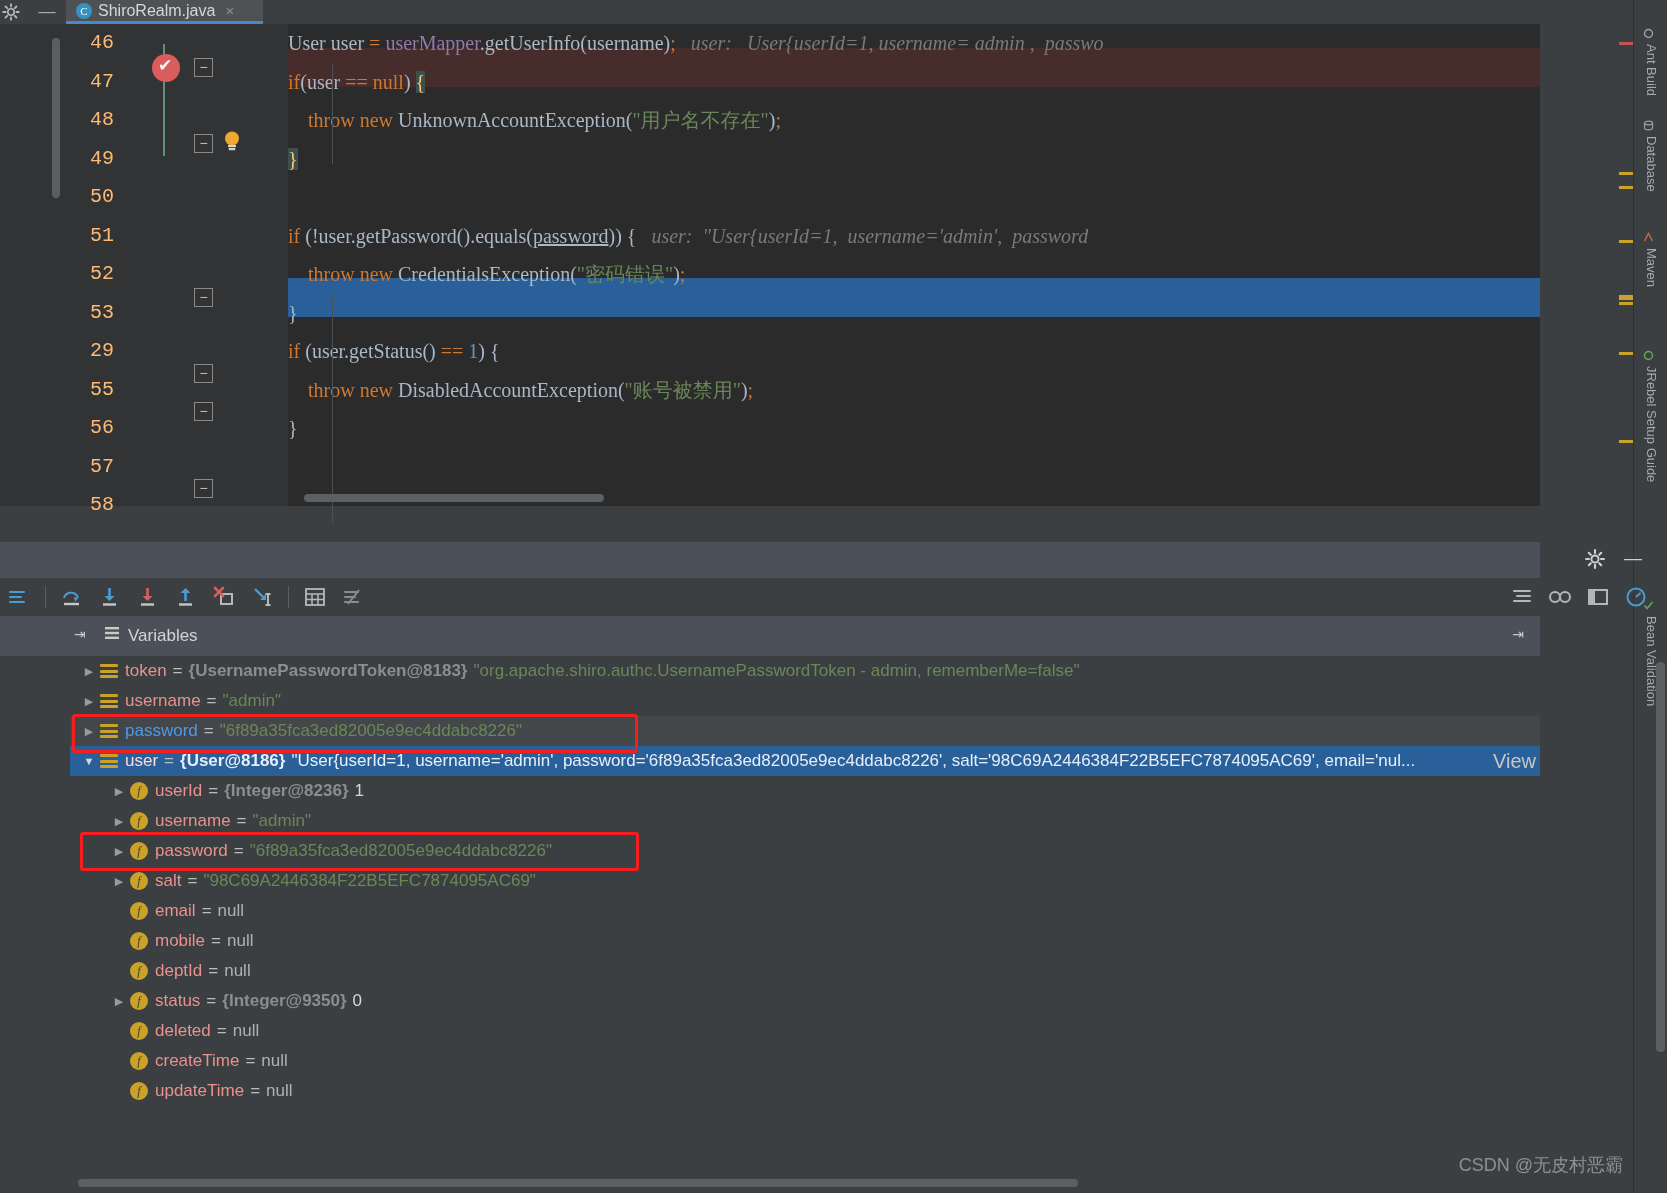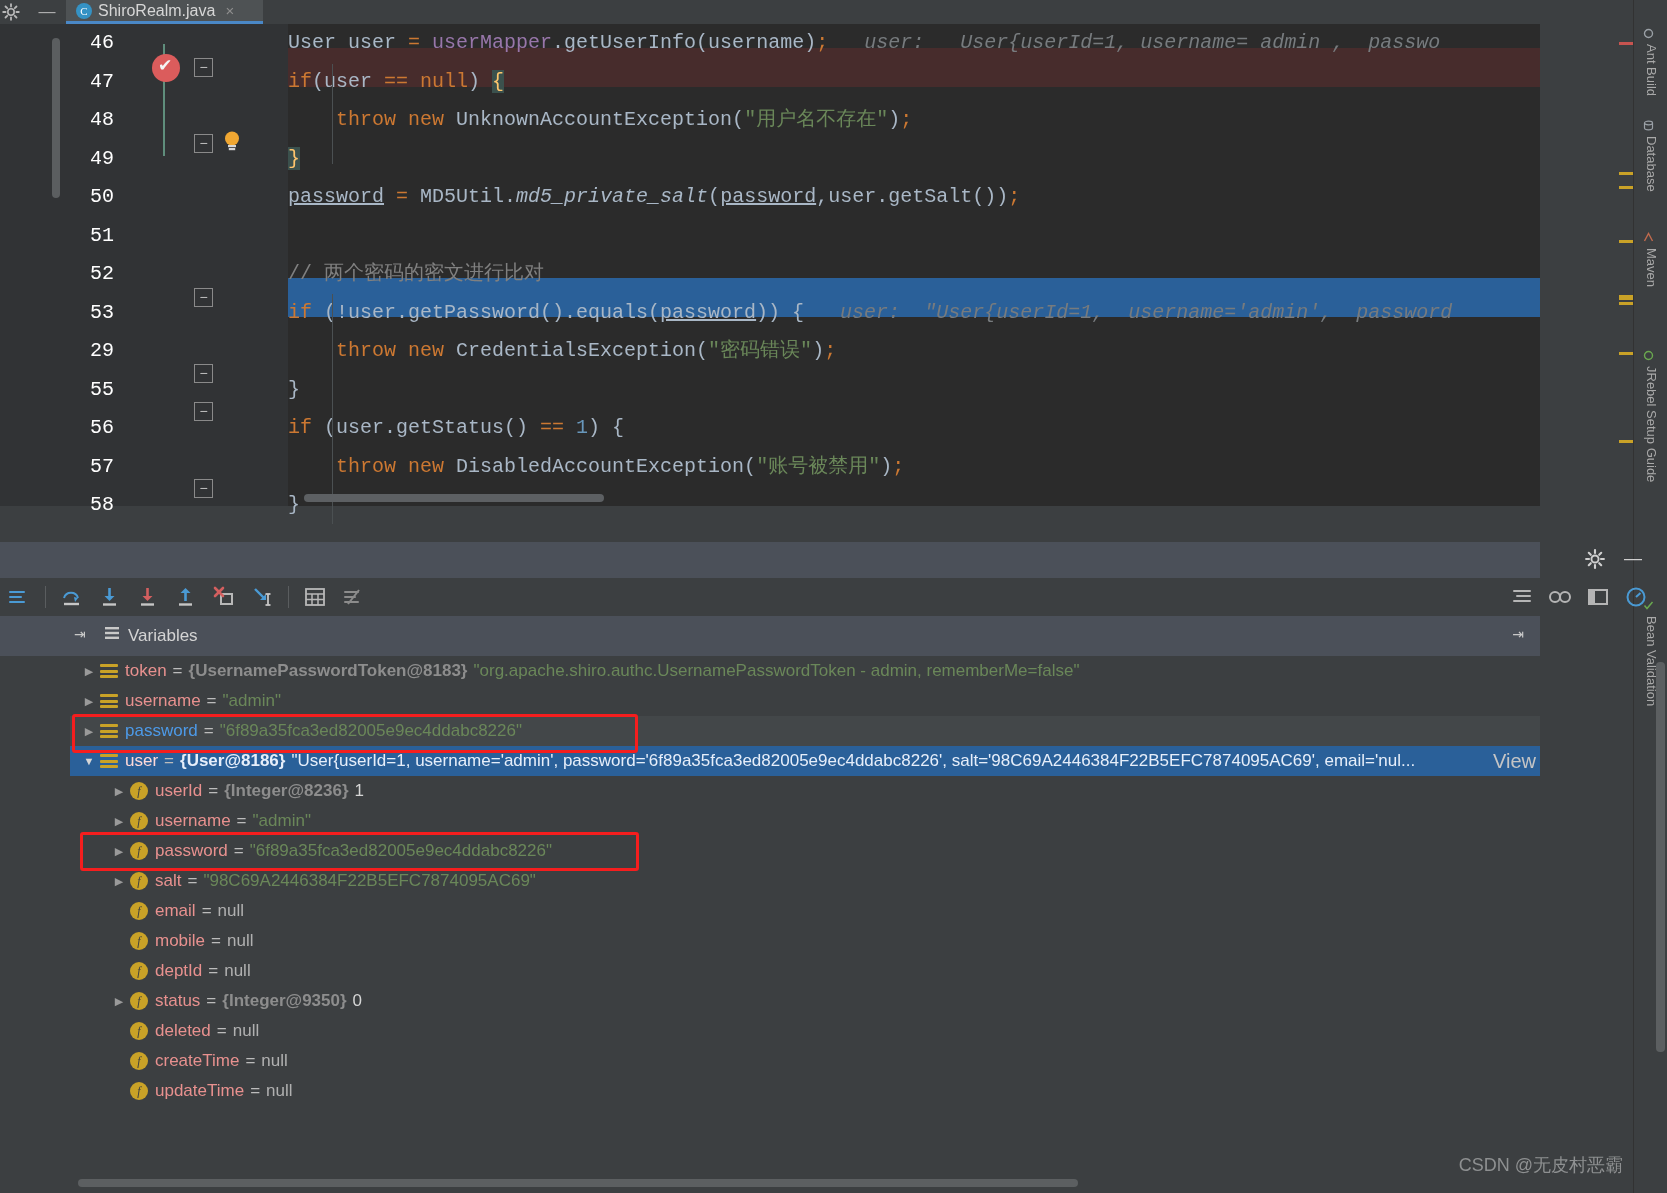--- a/index.html
+++ b/index.html
@@ -26,26 +26,26 @@
     display:flex;align-items:center;justify-content:center;font-family:"Liberation Serif",serif;}
   .tab .tname{color:#d6d6d6;font-size:16px;white-space:nowrap;}
   .tab .tclose{color:#8f8f8f;font-size:15px;margin-left:4px;}
 
   
   .editor{position:absolute;left:0;top:24px;width:1540px;height:482px;background:#2b2b2b;overflow:hidden;}
   .leftgutterbg{position:absolute;left:0;top:24px;width:66px;height:482px;background:#313335;}
   .scrollrail{position:absolute;left:52px;top:38px;width:8px;height:160px;background:#5b5e60;border-radius:4px;}
   .gutter{position:absolute;left:66px;top:24px;width:222px;height:482px;background:#313335;}
   .linenums{position:absolute;left:66px;top:24px;width:60px;}
-  .ln{height:38.5px;line-height:38.5px;text-align:right;padding-right:12px;color:#ffffff;
+  .ln{height:38.5px;line-height:38.5px;text-align:right;padding-right:12px;color:#fdba74;
       font-family:"Liberation Mono",monospace;font-size:20px;box-sizing:border-box;width:60px;}
   .codearea{position:absolute;left:288px;top:24px;width:1252px;height:482px;}
   .cl{
     height:38.5px;line-height:38.5px;white-space:pre;
-    font-family:Liberation Mono, monospace;font-size:20px;color:#a9b7c6;
+    font-family:Liberation Serif, serif;font-size:20px;color:#a9b7c6;
   }
   .kw{color:#cc7832;}
   .str{color:#6a8759;}
   .num{color:#6897bb;}
   .cmt{color:#808080;}
   .meth{color:#a9b7c6;}
   .fld{color:#9876aa;}
   .ul{text-decoration:underline;}
   .ital{font-style:italic;}
   .hint{color:#777b7e;font-style:italic;}
@@ -207,23 +207,21 @@
   </div>
 
   <div class="codearea">
     <div class="indentguide" style="left:44px;top:40px;height:100px;"></div>
     <div class="indentguide" style="left:44px;top:270px;height:230px;"></div>
 
     <div class="cl"><span class="meth">User</span> user <span class="kw">=</span> <span class="fld">userMapper</span>.getUserInfo(username)<span class="kw">;</span><span class="hint">   user:   User{userId=1, username= admin ,  passwo</span></div>
     <div class="cl"><span class="kw">if</span>(user <span class="kw">==</span> <span class="kw">null</span>) <span class="brace-hl">{</span></div>
     <div class="cl">    <span class="kw">throw</span> <span class="kw">new</span> UnknownAccountException(<span class="str">"用户名不存在"</span>)<span class="kw">;</span></div>
     <div class="cl"><span class="brace-hl">}</span></div>
-    <div class="cl"><span class="ul">password</span> <span class="kw">=</span> MD5Util.<span class="ital">md5_private_salt</span>(<span class="ul">password</span>,user.getSalt())<span class="kw">;</span></div>
     <div class="cl"> </div>
-    <div class="cl"><span class="cmt">// 两个密码的密文进行比对</span></div>
     <div class="cl"><span class="kw">if</span> (!user.getPassword().equals(<span class="ul">password</span>)) {<span class="hint">   user:  "User{userId=1,  username='admin',  password</span></div>
     <div class="cl">    <span class="kw">throw</span> <span class="kw">new</span> CredentialsException(<span class="str">"密码错误"</span>)<span class="kw">;</span></div>
     <div class="cl">}</div>
     <div class="cl"><span class="kw">if</span> (user.getStatus() <span class="kw">==</span> <span class="num">1</span>) {</div>
     <div class="cl">    <span class="kw">throw</span> <span class="kw">new</span> DisabledAccountException(<span class="str">"账号被禁用"</span>)<span class="kw">;</span></div>
     <div class="cl">}</div>
   </div>
 
   <div class="markline" style="top:42px;background:#c75450;"></div>
   <div class="markline" style="top:172px;background:#c9a227;"></div>

